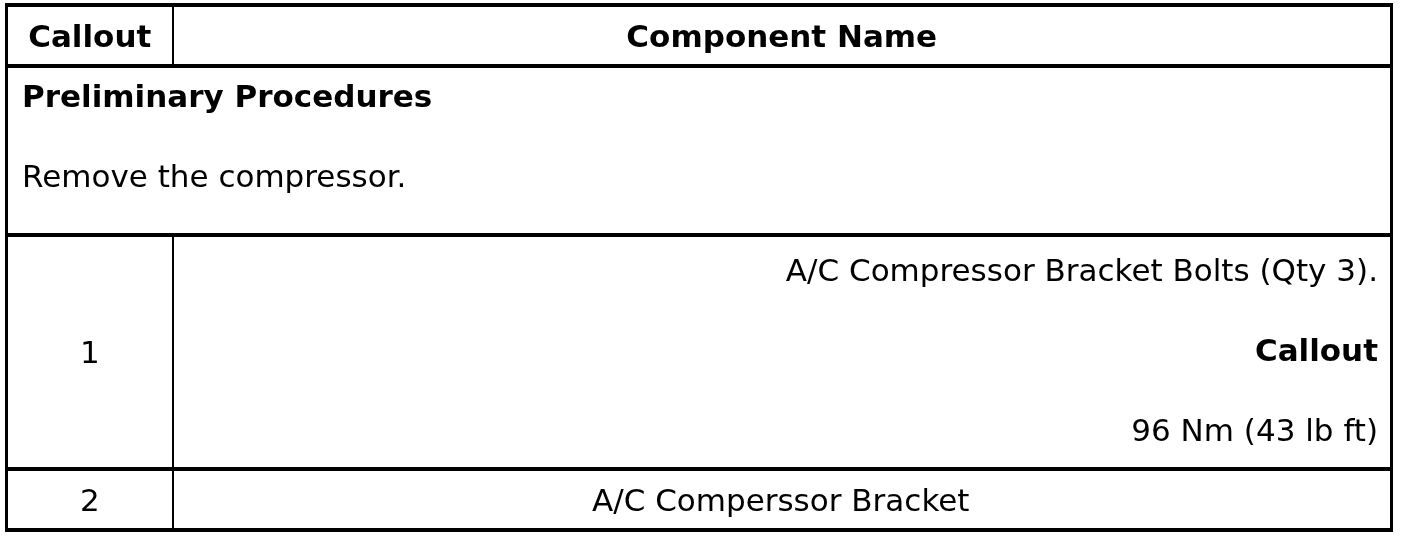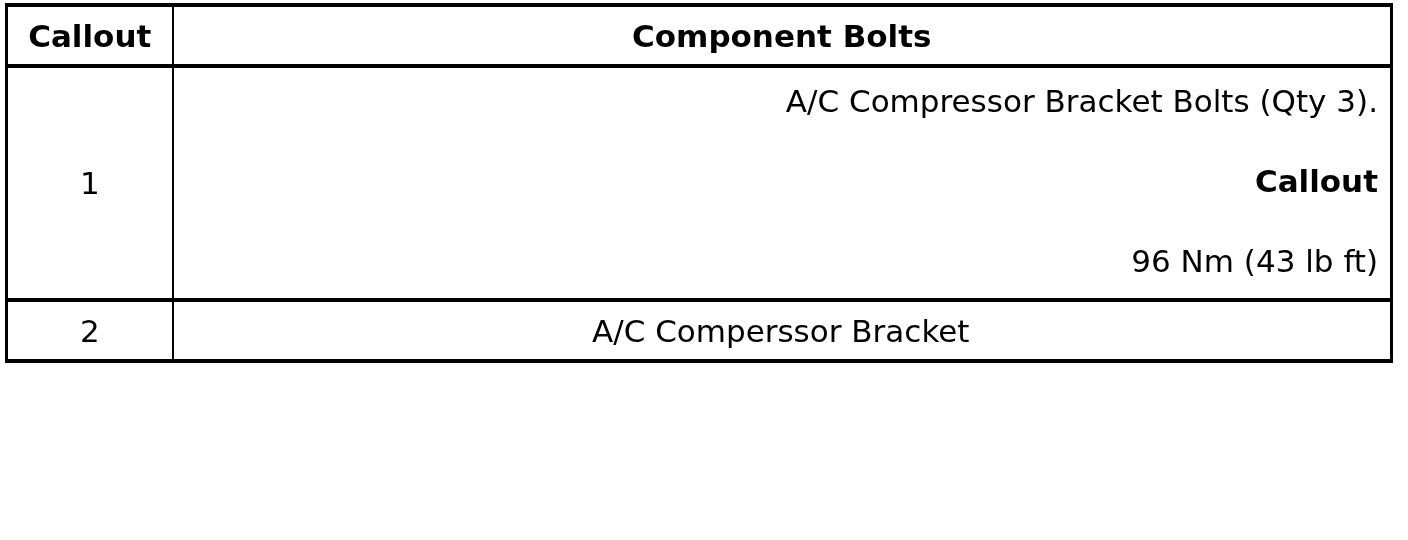--- a/index.html
+++ b/index.html
@@ -72,24 +72,30 @@
 <body>
 
 <table class="doc-table">
   <colgroup>
     <col class="col-callout">
     <col class="col-component">
   </colgroup>
   <thead>
     <tr class="header-row">
       <th>Callout</th>
-      <th>Component Bolts</th>
+      <th>Component Name</th>
     </tr>
   </thead>
   <tbody>
+    <tr class="prelim-row">
+      <td class="prelim-cell" colspan="2">
+        <p class="bold">Preliminary Procedures</p>
+        <p>Remove the compressor.</p>
+      </td>
+    </tr>
     <tr class="row-1">
       <td class="callout-cell">1</td>
       <td class="component-cell">
         <p>A/C Compressor Bracket Bolts (Qty 3).</p>
         <p class="bold">Callout</p>
         <p>96 Nm (43 lb ft)</p>
       </td>
     </tr>
     <tr class="row-2">
       <td class="callout-cell">2</td>

